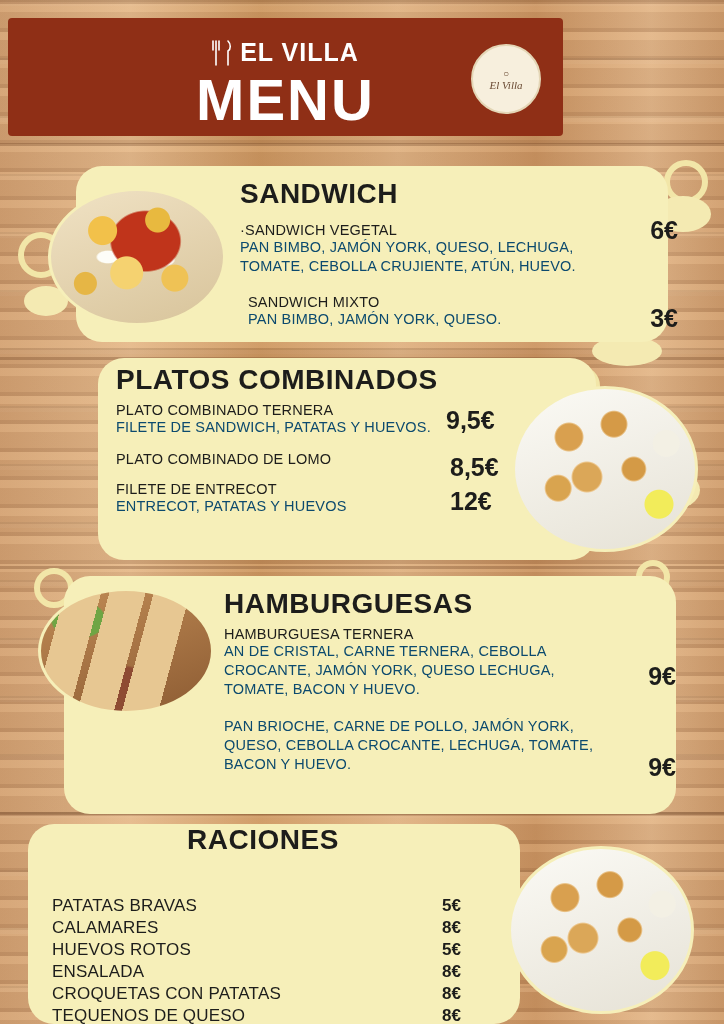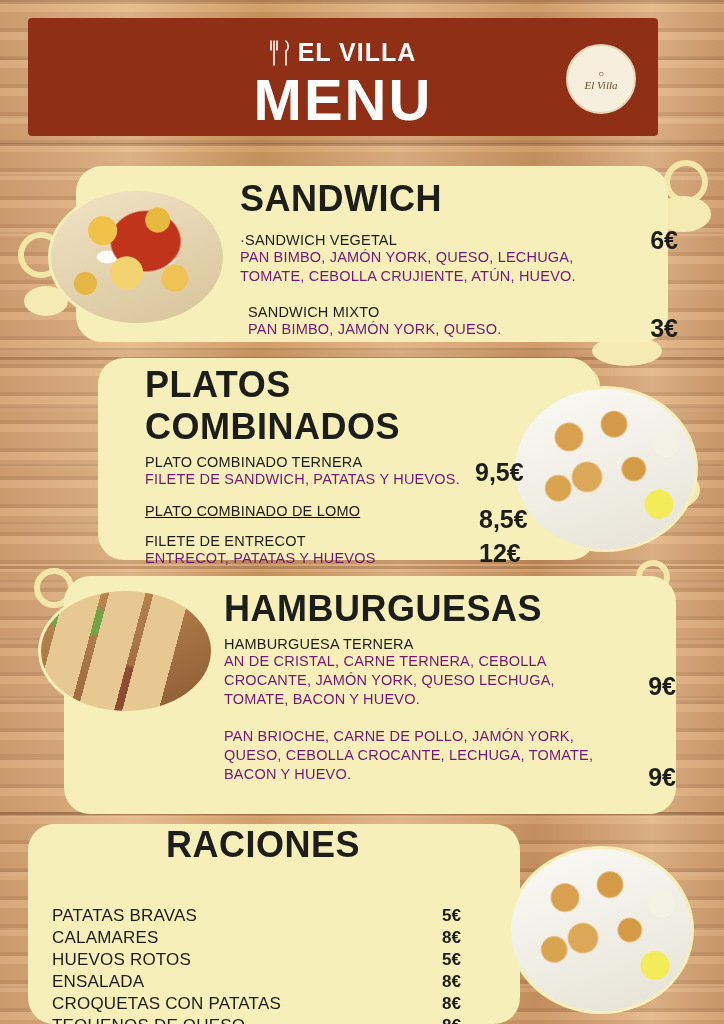--- a/index.html
+++ b/index.html
@@ -23,22 +23,22 @@
       linear-gradient(90deg, #cf9f72 0%, #e2b98d 18%, #c8945f 36%, #dcb184 55%, #c69160 74%, #e0b68b 90%, #cb9a6c 100%);
   }
   .wood-seam {
     position: absolute; left: 0; right: 0; height: 3px;
     background: rgba(96,55,25,0.28);
     pointer-events: none;
   }
 
   
   .header {
-    position: absolute; left: 28px; top: 18px;
-    width: 630px; height: 118px;
+    position: absolute; left: 8px; top: 18px;
+    width: 555px; height: 118px;
     background: #8f2f16;
     border-radius: 4px;
     color: #fff;
     text-align: center;
   }
   .brand-line {
     display: flex; align-items: center; justify-content: center;
     gap: 8px; padding-top: 20px;
   }
   .brand-name {
@@ -72,25 +72,25 @@
     pointer-events: none;
   }
 
   
   .card {
     position: absolute;
     background: #f6efb9;
     border-radius: 26px;
   }
   .sect-title {
-    font-size: 36px; font-weight: bold; color: #1d1d1b;
+    font-size: 28px; font-weight: bold; color: #1d1d1b;
     letter-spacing: .5px;
   }
   .item-name { font-size: 14.5px; color: #1d1d1b; letter-spacing: .2px; }
-  .item-desc { font-size: 14.5px; color: #701a75; letter-spacing: .2px; line-height: 19px; }
+  .item-desc { font-size: 14.5px; color: #0c4a6e; letter-spacing: .2px; line-height: 19px; }
   .price { font-size: 25px; font-weight: bold; color: #1d1d1b; }
 
   
   .photo {
     position: absolute; border-radius: 50%;
     overflow: hidden; border: 3px solid #f6efb9;
   }
   .photo-inner { width: 100%; height: 100%; position: relative; }
 
   
@@ -184,28 +184,28 @@
     <div class="item-name" style="padding-left:8px;">SANDWICH MIXTO</div>
     <div class="item-desc" style="padding-left:8px; white-space:pre-line;">PAN BIMBO, JAMÓN YORK, QUESO.</div>
     <div class="price" style="position:absolute; right:-18px; top:10px;">3€</div>
   </div>
 </div>
 
 <div class="card" style="left:98px; top:358px; width:498px; height:202px;"></div>
 <div class="photo ph-calamares" style="left:512px; top:386px; width:186px; height:166px;">
   <div class="photo-inner"></div>
 </div>
-<div style="position:absolute; left:116px; top:364px; width:400px;margin-left:29px;">
+<div style="position:absolute; left:116px; top:364px; width:400px;">
   <div class="sect-title">PLATOS COMBINADOS</div>
   <div style="position:relative; margin-top:6px;">
     <div class="item-name">PLATO COMBINADO TERNERA</div>
     <div class="item-desc">FILETE DE SANDWICH, PATATAS Y HUEVOS.</div>
     <div class="price" style="position:absolute; left:330px; top:4px;">9,5€</div>
   </div>
-  <div style="position:relative; margin-top:14px;text-decoration:underline;">
+  <div style="position:relative; margin-top:14px;">
     <div class="item-name"> PLATO COMBINADO DE LOMO</div>
     <div class="price" style="position:absolute; left:334px; top:2px;">8,5€</div>
   </div>
   <div style="position:relative; margin-top:14px;">
     <div class="item-name">FILETE DE ENTRECOT</div>
     <div class="item-desc">ENTRECOT, PATATAS Y HUEVOS</div>
     <div class="price" style="position:absolute; left:334px; top:6px;">12€</div>
   </div>
 </div>
 

